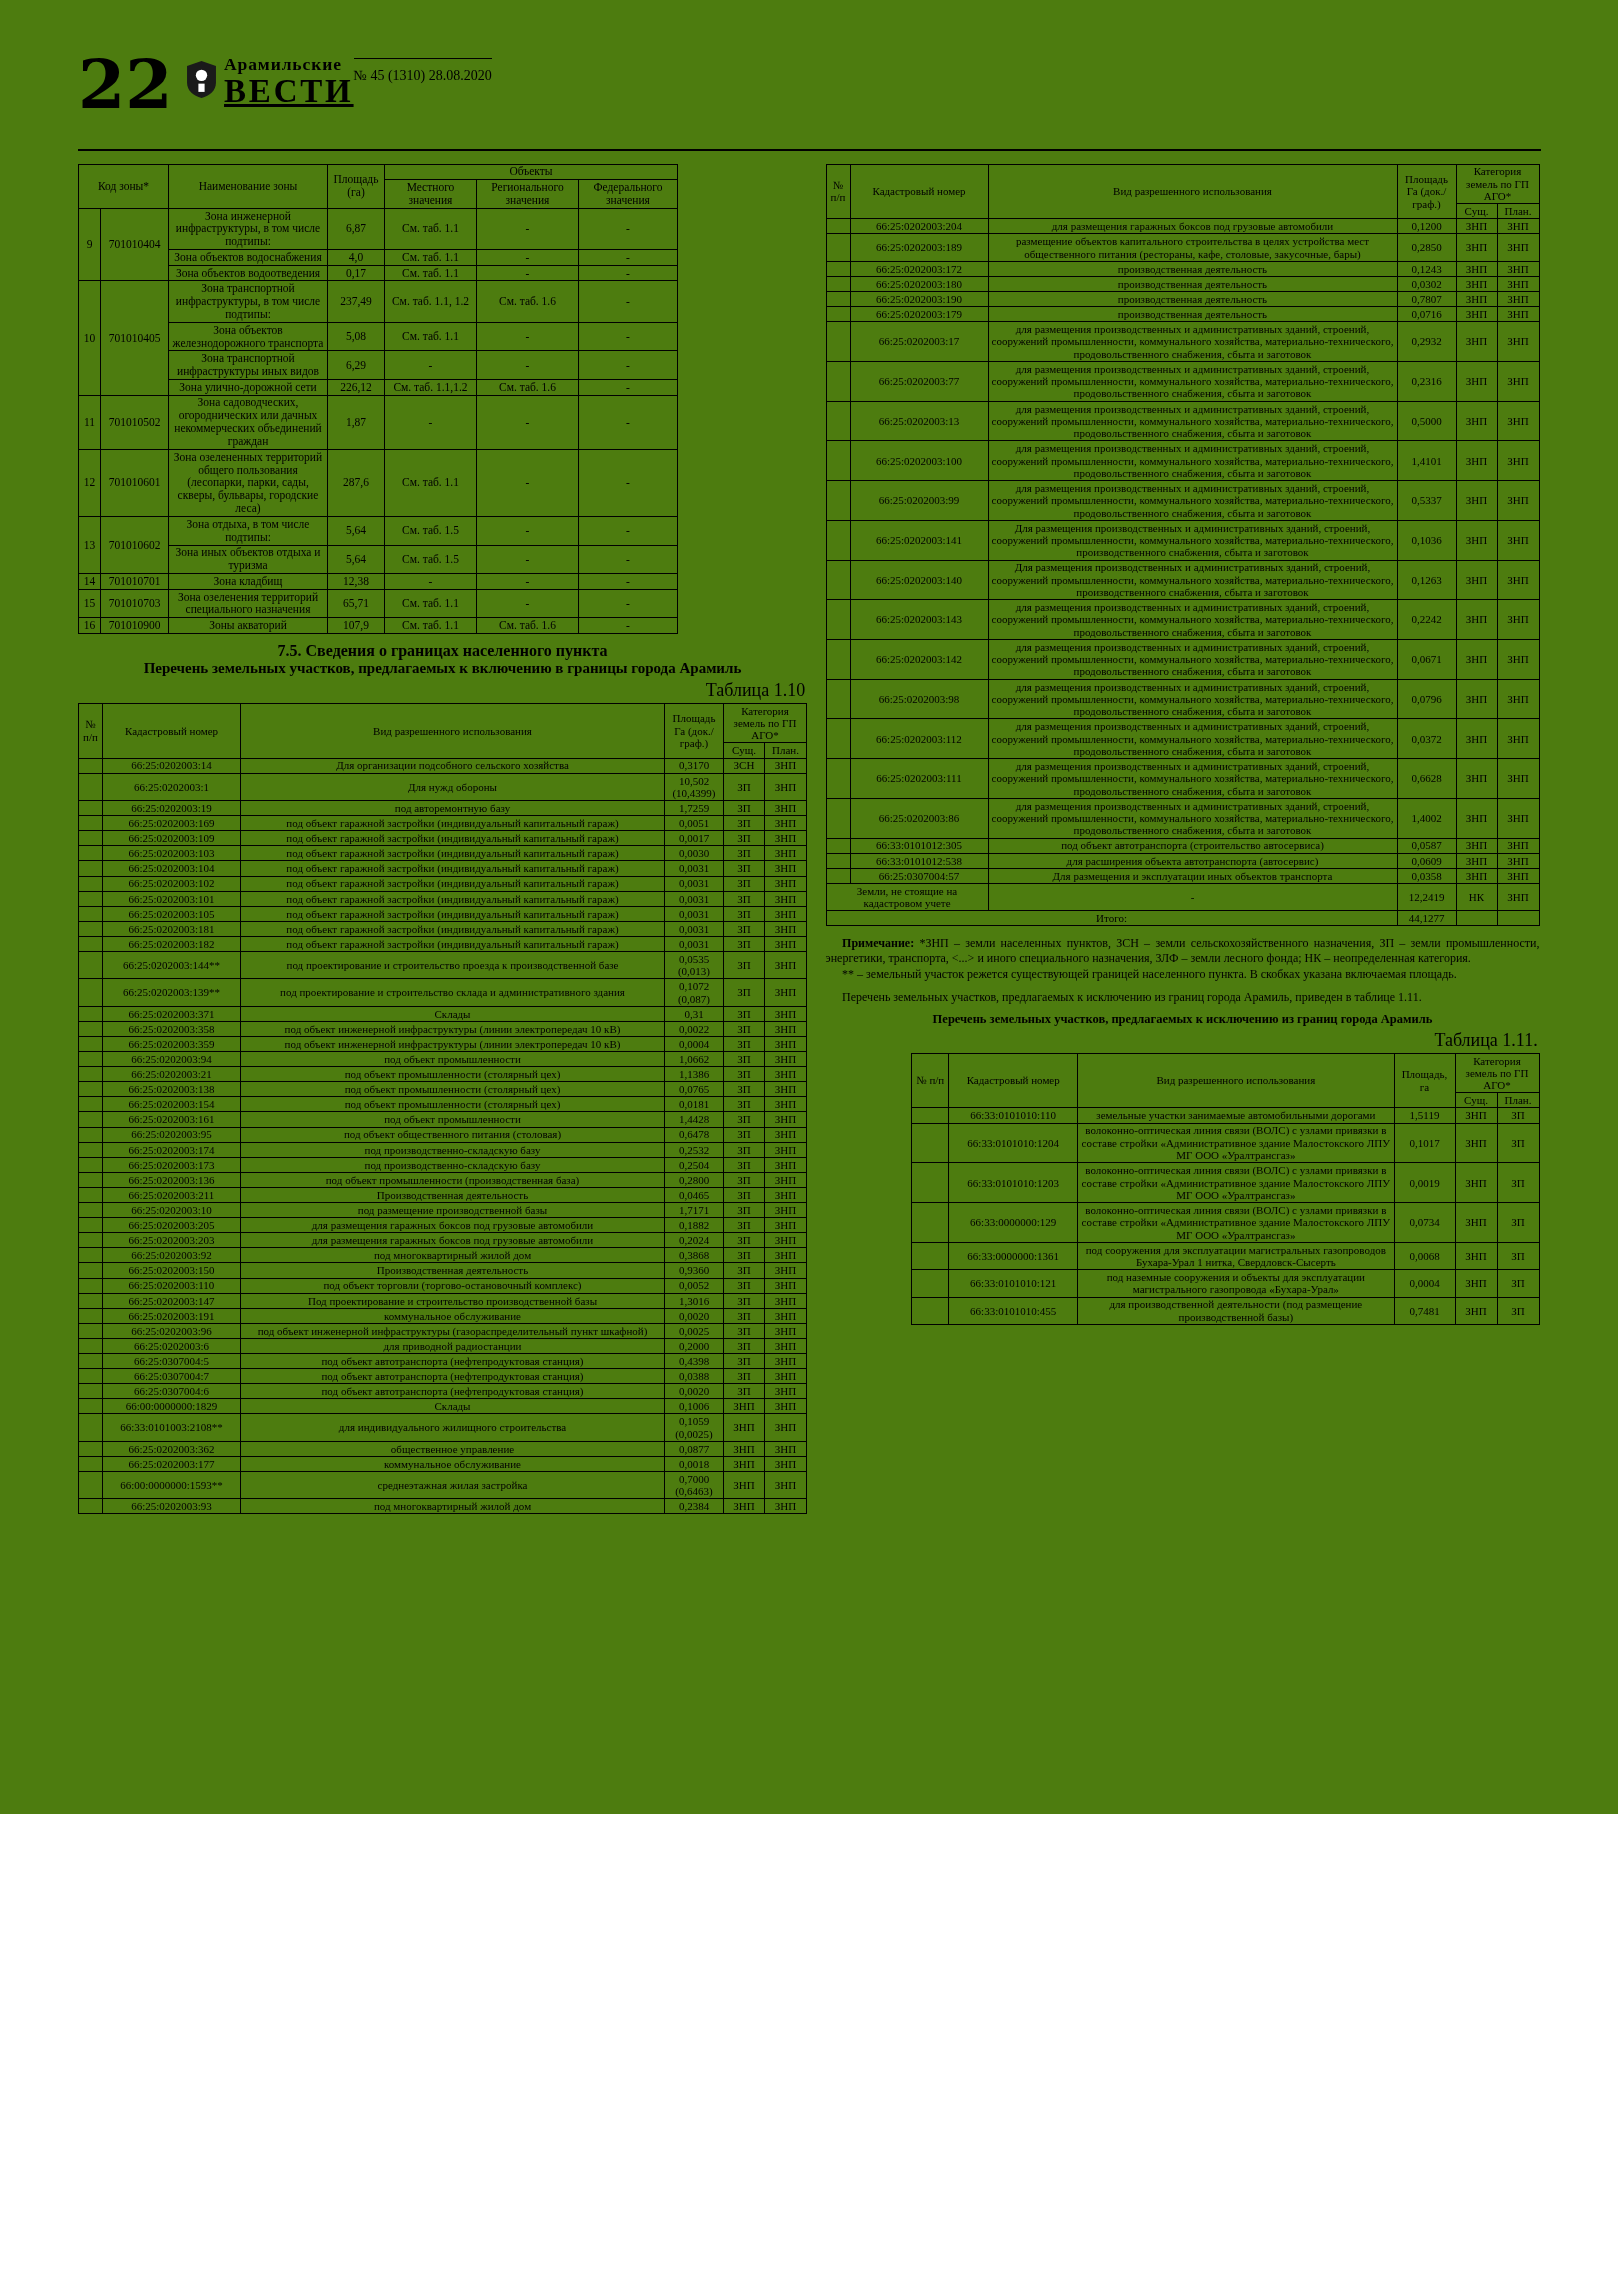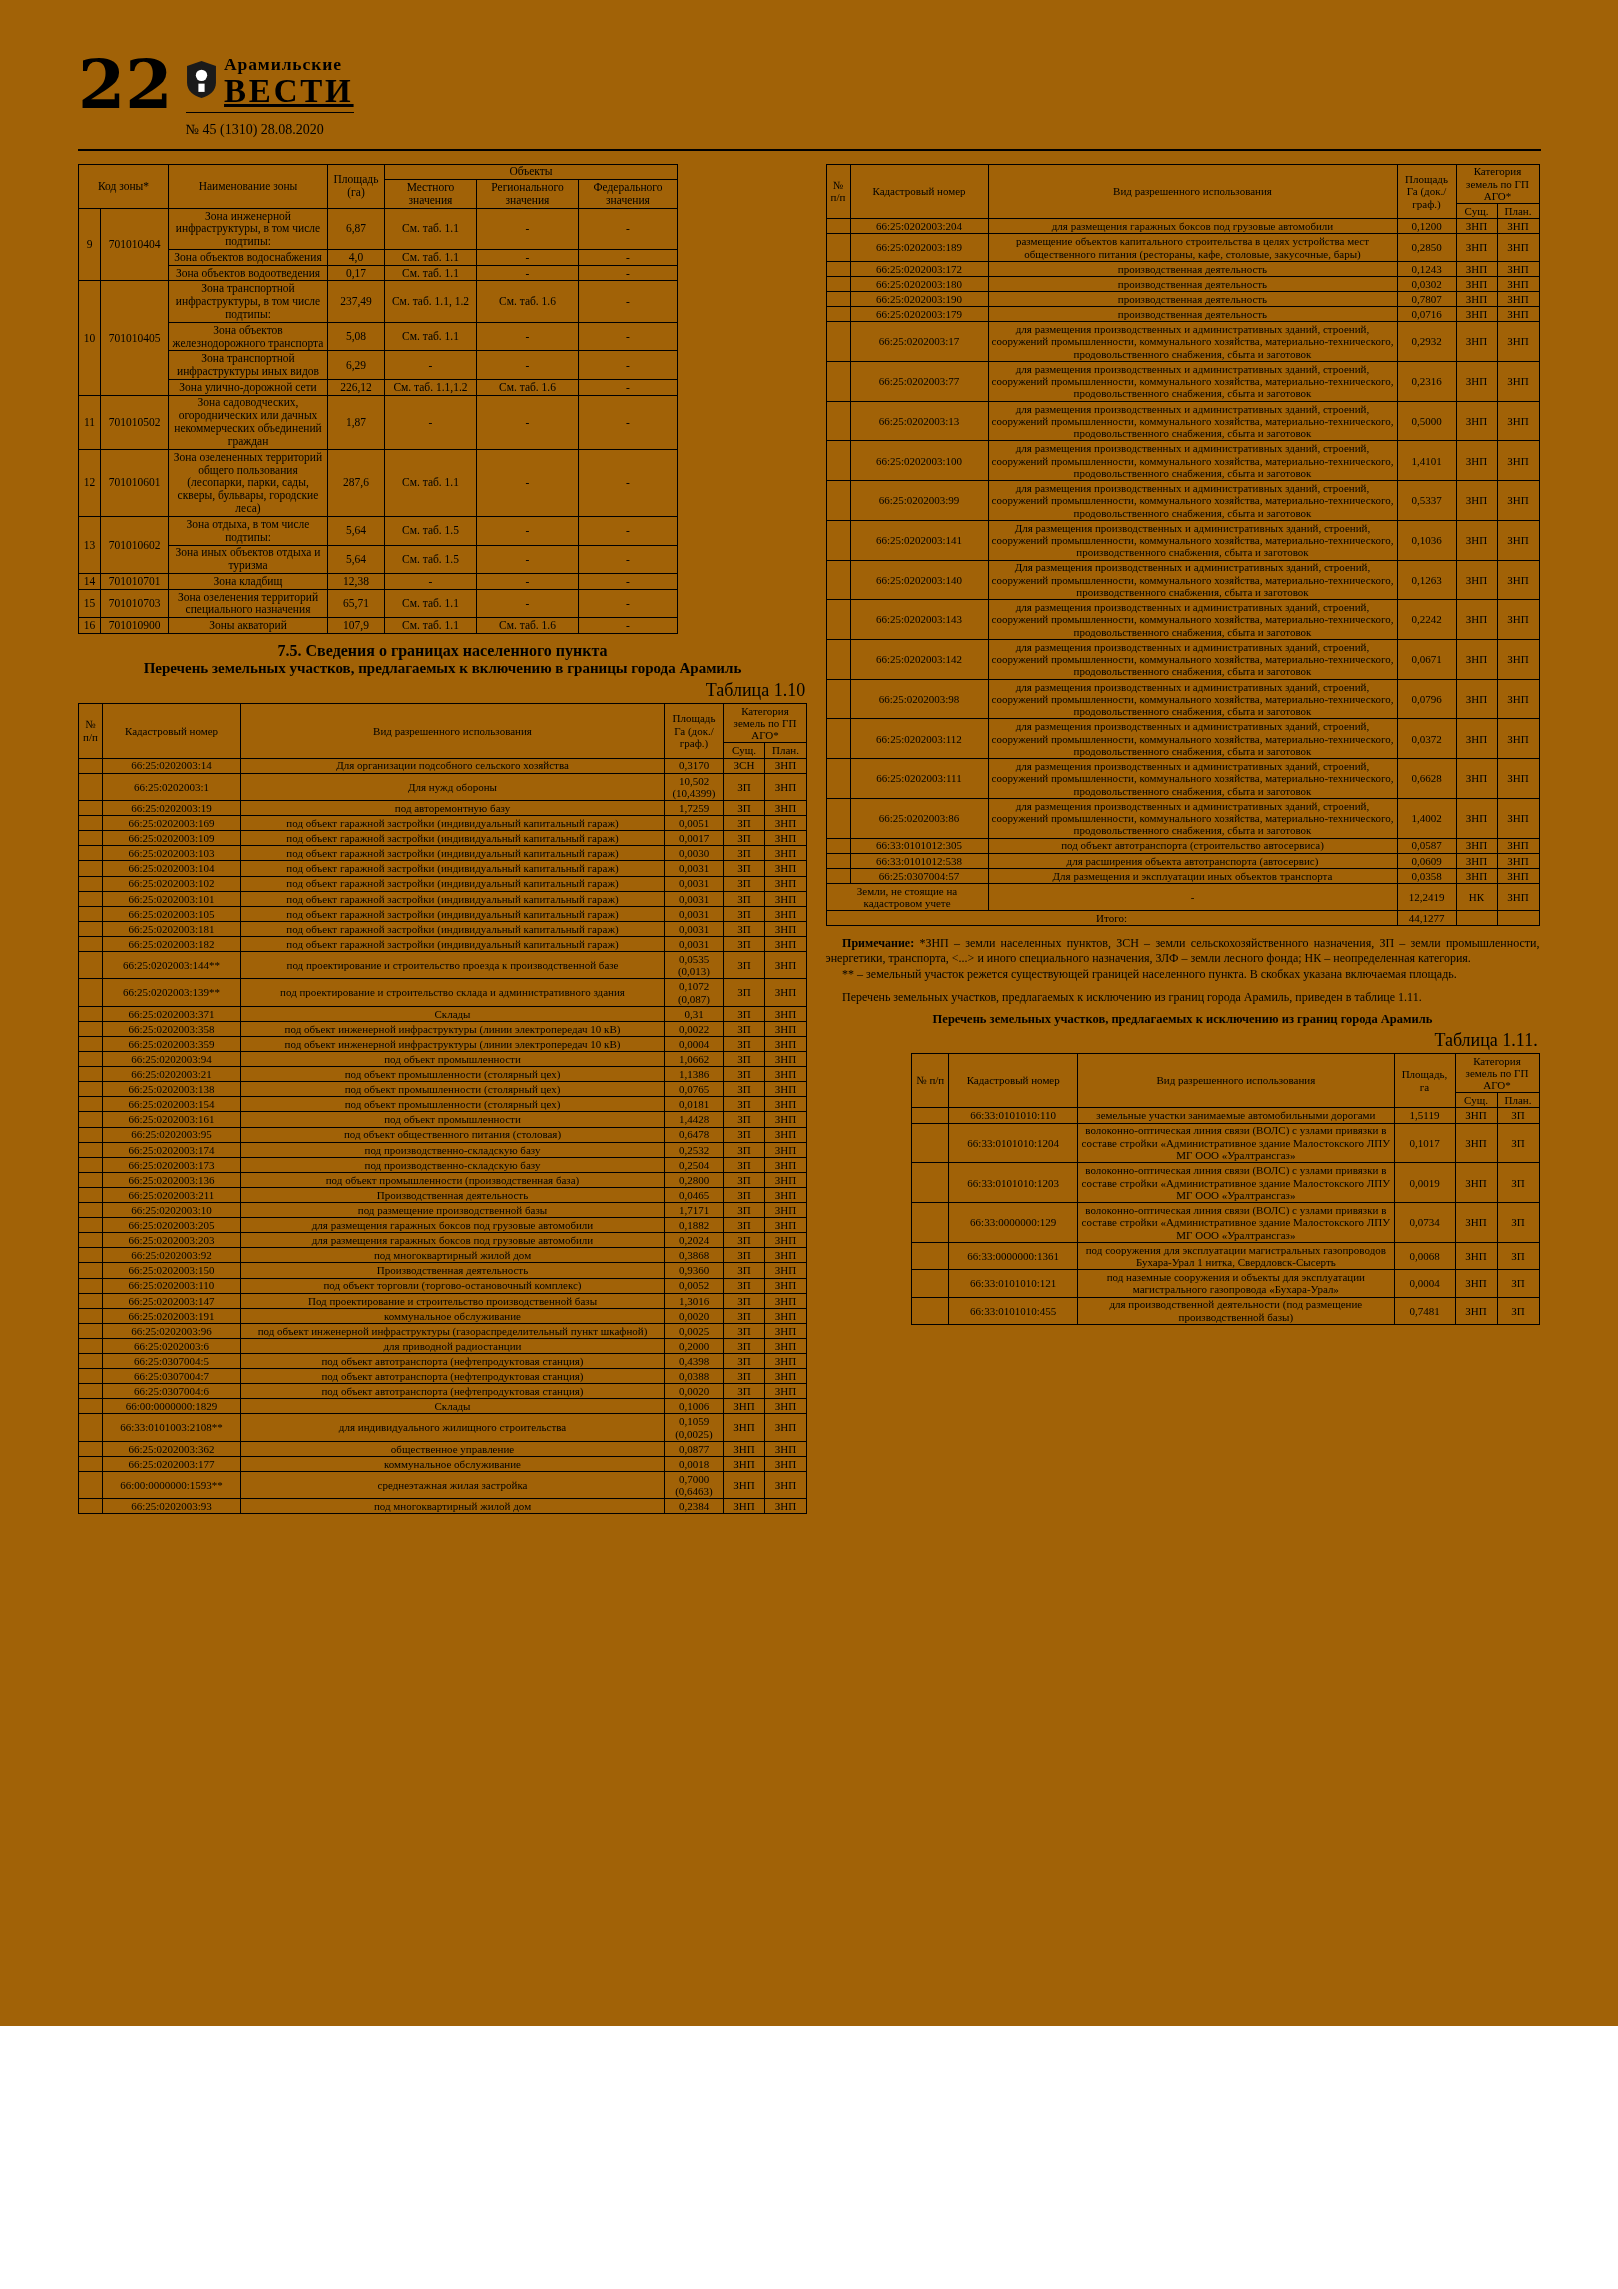--- a/index.html
+++ b/index.html
@@ -2,27 +2,27 @@
 <html style="font-size:14.8px"><head>
 <meta charset="utf-8">
 <style>
   * { margin:0; padding:0; box-sizing:border-box; }
   html, body { background:#ffffff; }
   body {
     width:1619px; height:2290px;
     font-family:"Liberation Serif", serif;
     color:#000;
   }
-  .page { position:relative; width:1619px; height:2026px; padding:54px 78px 0 78px; overflow:hidden; background:#a16207; }
+  .page { position:relative; width:1619px; height:1814px; padding:54px 78px 0 78px; overflow:hidden; background:#4d7c0f; }
 
   
   .masthead { position:relative; height:89px; }
   .mast-left { display:flex; align-items:flex-start; gap:13px; }
   .page-num { font-size:68px; font-weight:bold; line-height:0.9; font-family:"DejaVu Serif", serif; }
-  .brand { display:flex; flex-direction:column;justify-content:center; }
+  .brand { display:flex; flex-direction:row;justify-content:center; }
   .brand-top { display:flex; align-items:center; gap:7.4px; }
   .crest { display:inline-block; }
   .brand-names { display:flex; flex-direction:column; }
   .brand-small { font-size:17.5px; font-weight:bold; letter-spacing:0.9px; }
   .brand-big { font-size:33px; font-weight:bold; letter-spacing:2.8px; line-height:1;text-decoration:underline; }
   .issue { font-size:14px; margin-top:3.7px; border-top:0.9px solid #000; padding-top:9px; }
   .section-title {
     position:absolute; left:383px; top:7.4px;
     font-family:"DejaVu Serif", serif; font-style:italic; font-weight:bold;
     font-size:59px; letter-spacing:0.9px;

